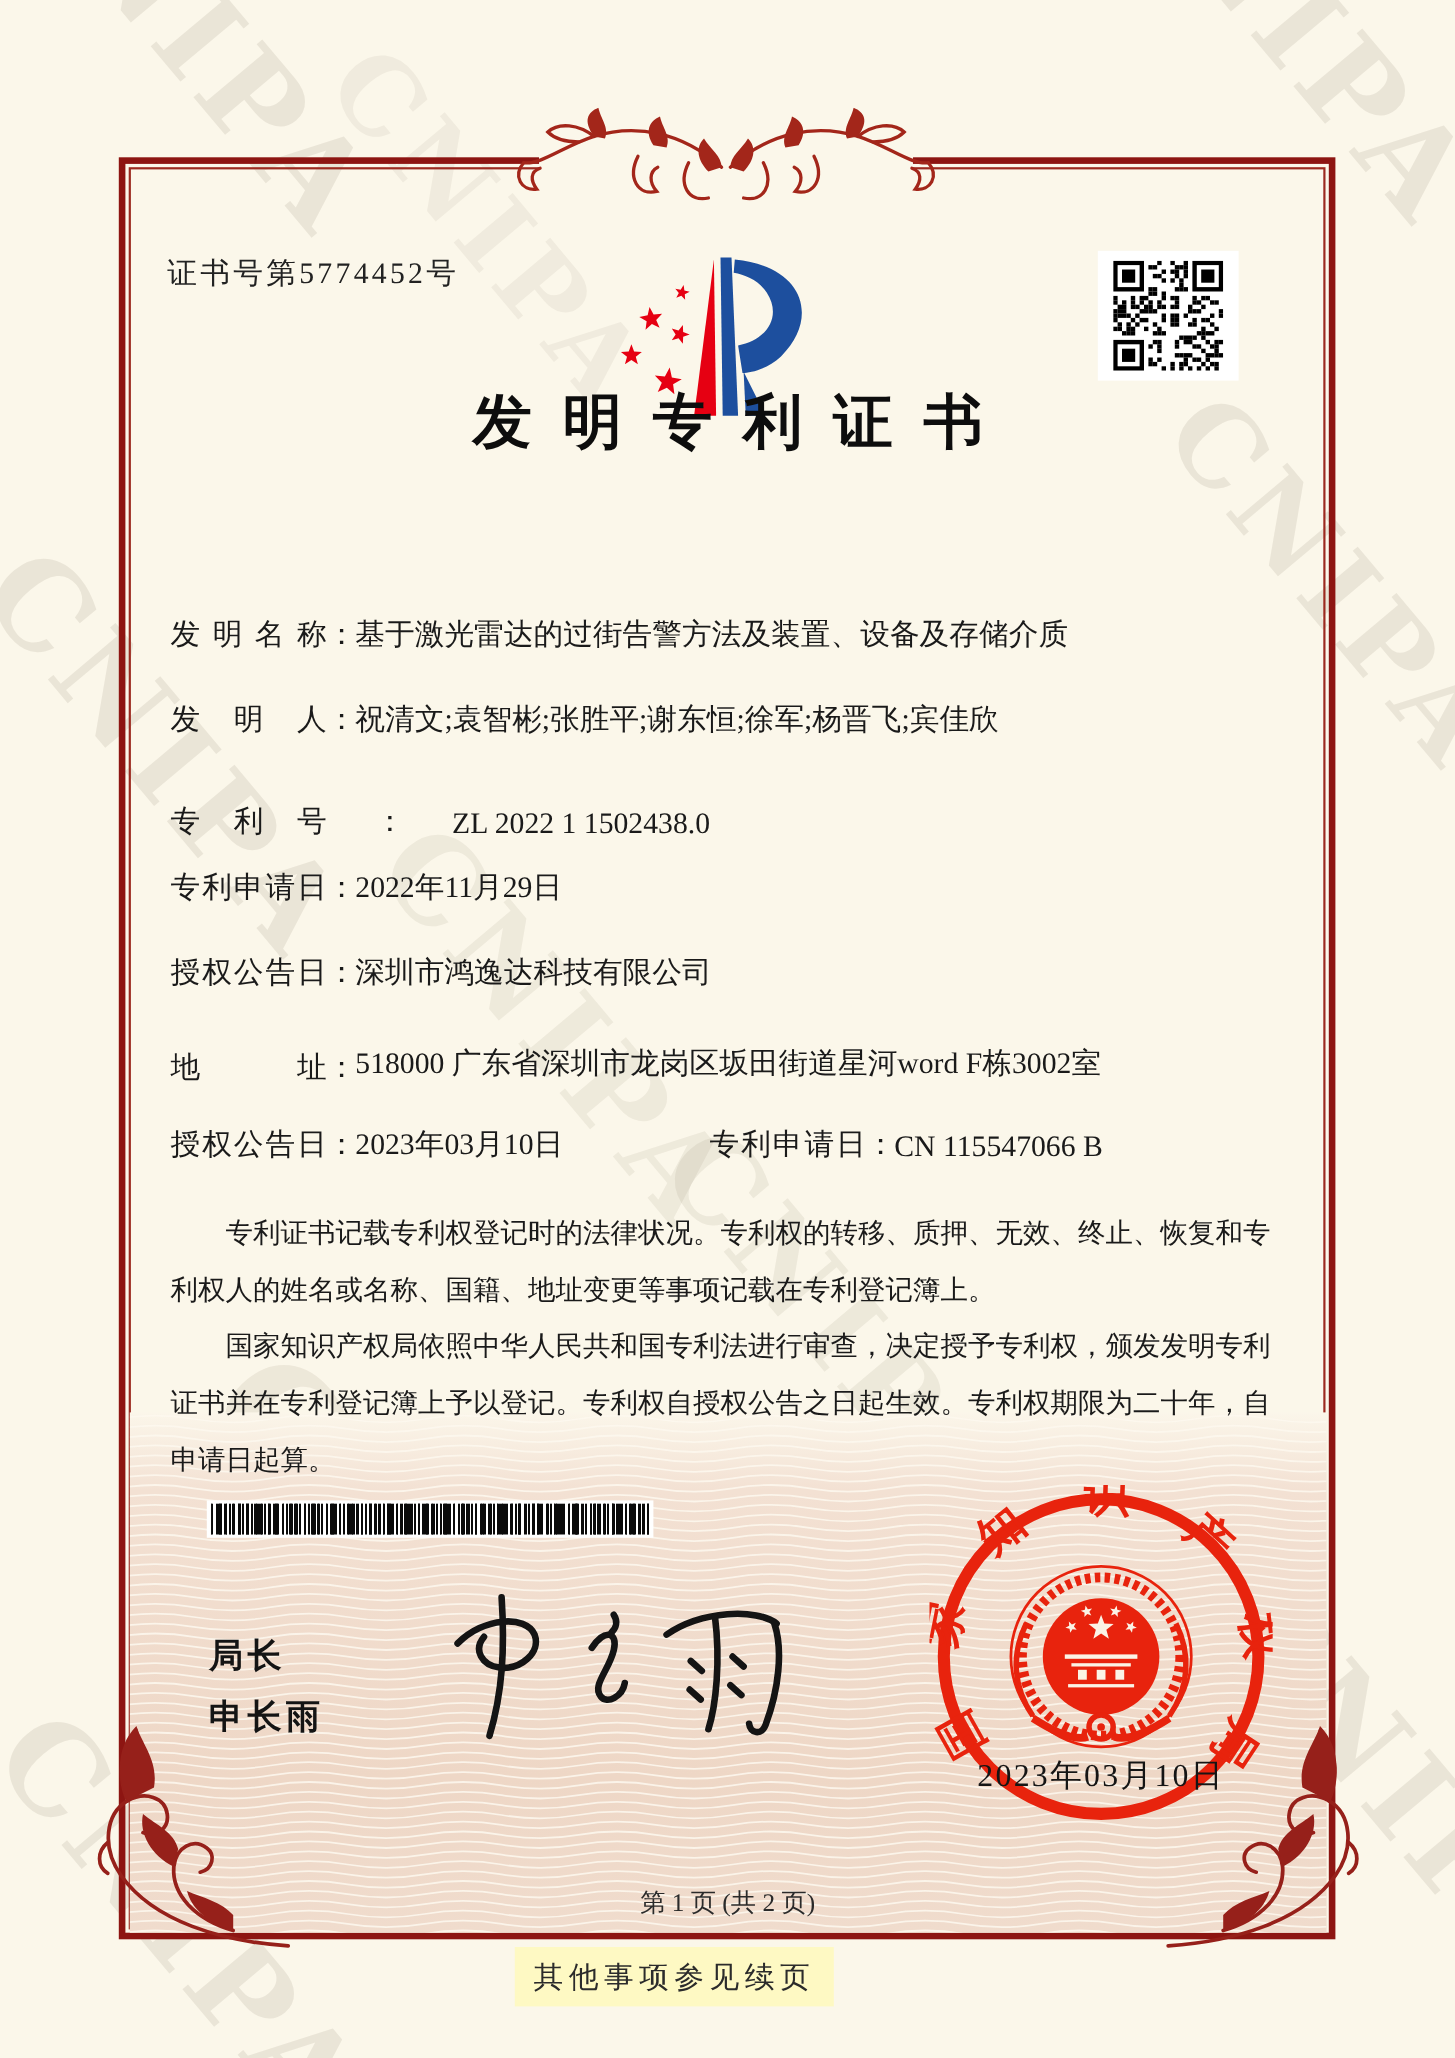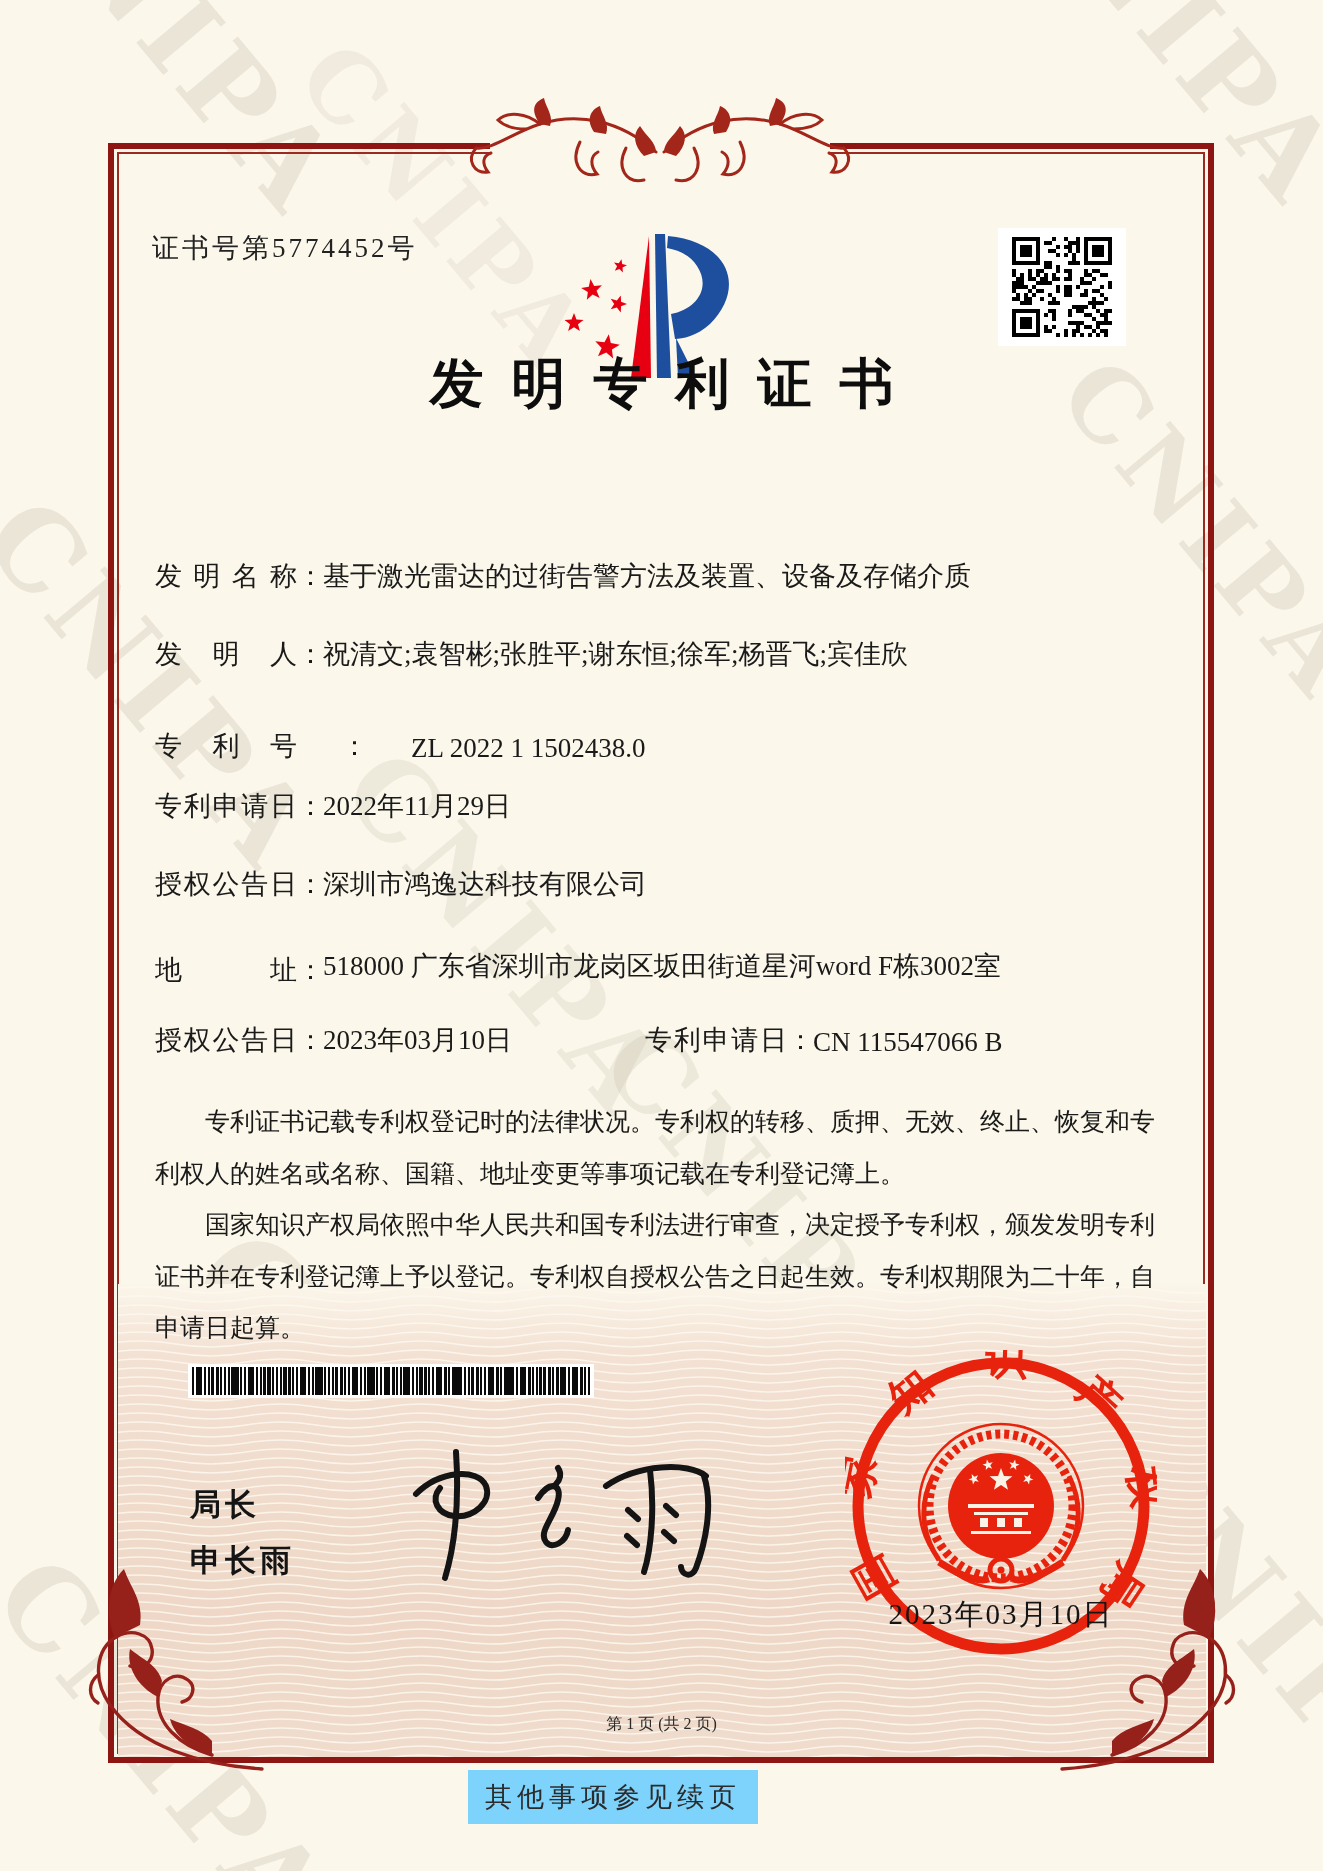--- a/index.html
+++ b/index.html
@@ -68,22 +68,22 @@
   .seal-text{font-size:41px;font-weight:700;fill:#e8230d;font-family:"Liberation Serif",serif;}
   .emb-line{fill:none;stroke:#e8230d;}
   .emb-dots{fill:none;stroke:#e8230d;stroke-width:9;stroke-dasharray:5 4;}
   .emb-fill{fill:#e8230d;}
   .emb-white{fill:#fbf3e6;}
   .seal-date{font-size:29px;fill:#151515;letter-spacing:2px;text-anchor:middle;
              font-family:"Liberation Serif",serif;}
 
   
   .pageinfo{position:absolute;left:0;top:1714px;width:1323px;text-align:center;
-            font-size:16px;color:#2a2a2a;}
-  .contnote-box{position:absolute;left:468px;top:1770px;width:290px;height:54px;background:#7dd3fc;
+            font-size:23px;color:#2a2a2a;}
+  .contnote-box{position:absolute;left:468px;top:1770px;width:290px;height:54px;background:#fef9c3;
             display:flex;align-items:center;justify-content:center;}
   .contnote{font-size:27px;letter-spacing:5px;color:#2b2b2b;}
 
   
   .ornament path{fill:none;stroke:#a3261a;stroke-width:3;stroke-linecap:round;}
   .ornament .leaf{fill:#a3261a;stroke:none;}
   .corner path{fill:none;stroke:#96201a;stroke-width:3.4;stroke-linecap:round;}
   .corner .leaf{fill:#96201a;stroke:none;}
 </style>
 </head>

